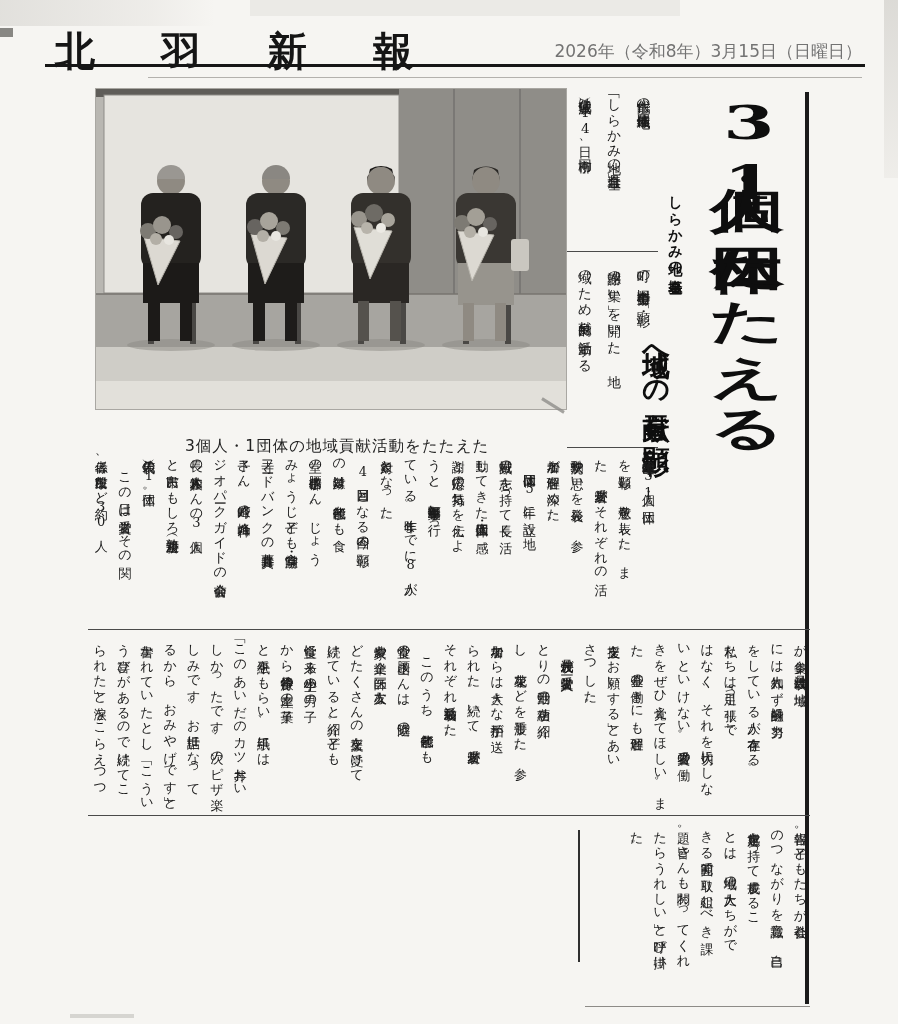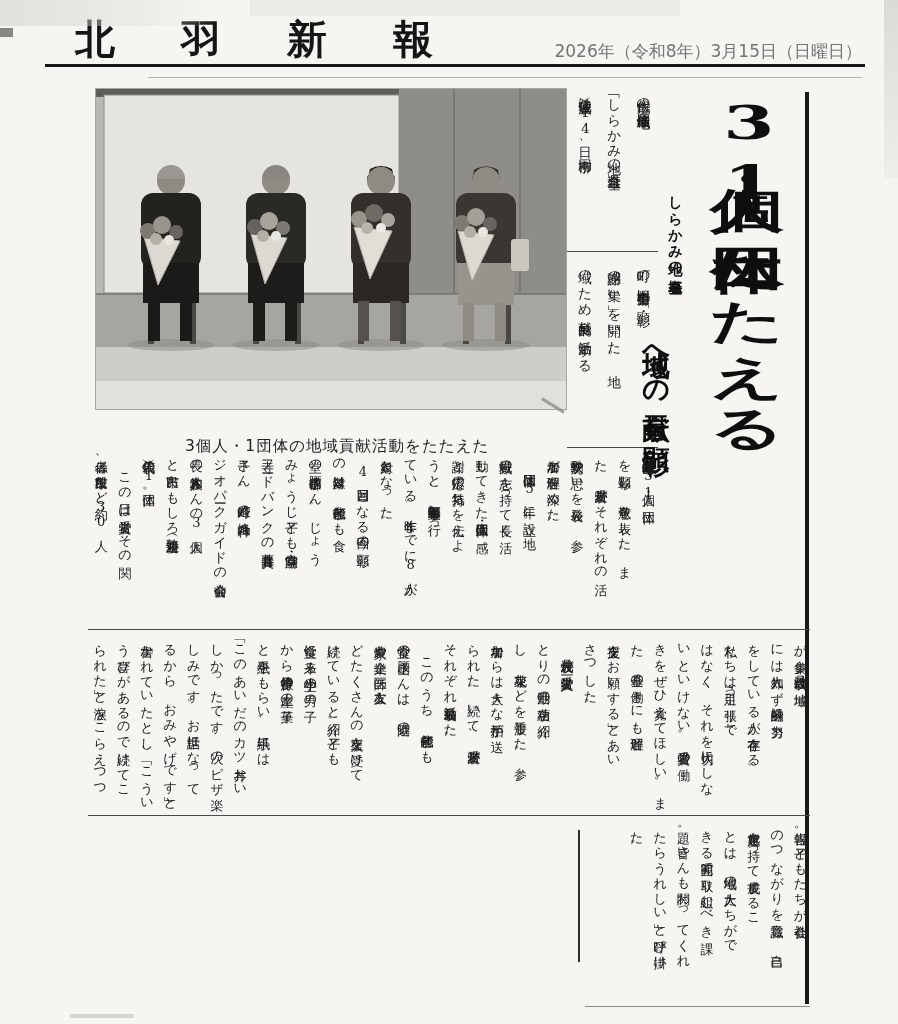--- a/index.html
+++ b/index.html
@@ -5,23 +5,23 @@
   html,body{margin:0;padding:0;}
   body{
     width:898px;height:1024px;position:relative;overflow:hidden;
     background:#f6f5f2;
     font-family:"DejaVu Serif", serif;
     color:#1b1b1b;
   }
   .abs{position:absolute;}
   
   .mast-title{
-    left:55px;top:12px;font-size:40px;font-weight:700;
+    left:55px;top:24px;font-size:40px;font-weight:700;
     letter-spacing:66px;white-space:nowrap;
-    font-family:"DejaVu Serif", serif;color:#151515;margin-left:20px;
+    font-family:"DejaVu Serif", serif;color:#151515;
   }
   .mast-date{
     right:36px;top:40px;font-size:17px;font-weight:500;
     font-family:"DejaVu Sans", sans-serif;color:#737373;white-space:nowrap;
   }
   .rule{background:#161616;}
   .mast-rule{left:45px;top:64px;width:820px;height:3px;}
   .box-top{left:148px;top:77px;width:714px;height:1px;background:#b3b1ad;}
   
   .photo{left:95px;top:88px;width:470px;height:320px;border:1px solid #a9a7a2;background:#b9b7b2;}

